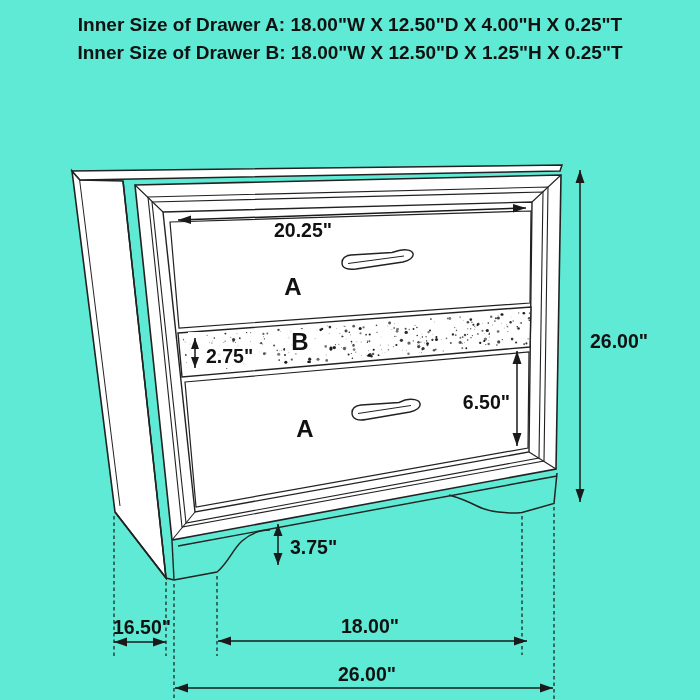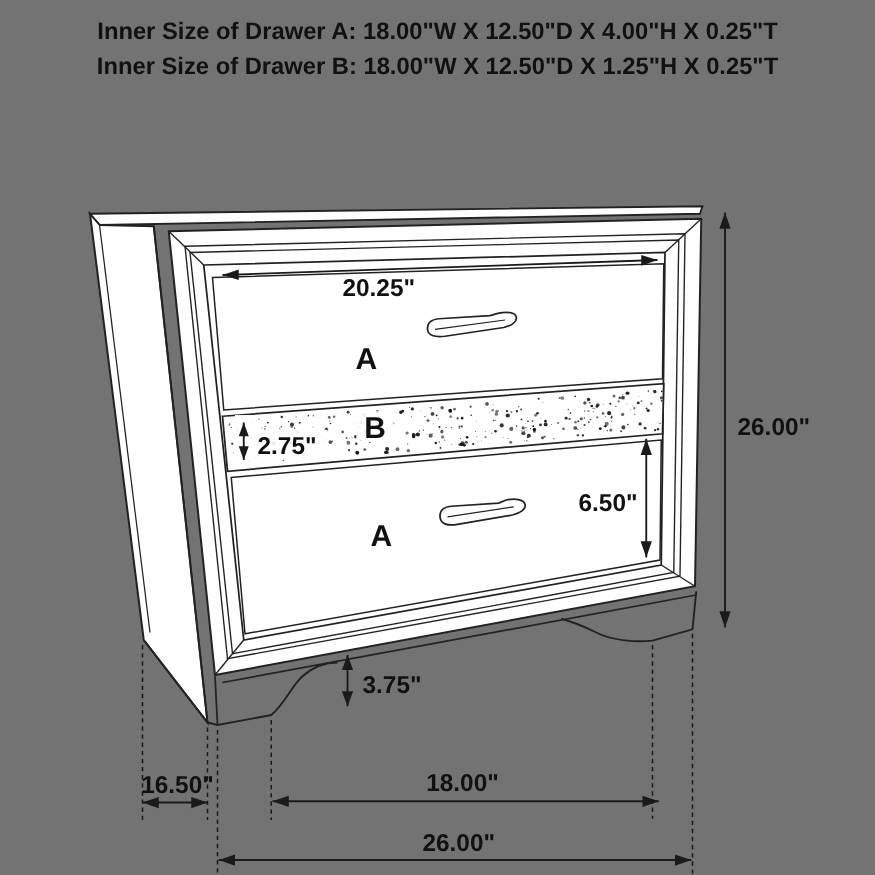--- a/index.html
+++ b/index.html
@@ -1,17 +1,17 @@
 <!DOCTYPE html>
 <html><head>
 <meta charset="utf-8">
 <style>
   html,body{margin:0;padding:0;background:#ffffff;}
   .canvas{
-    position:relative;width:700px;height:700px;background:#737373;overflow:hidden;
+    position:relative;width:700px;height:700px;background:#5eead4;overflow:hidden;
     font-family:"Liberation Sans", sans-serif;
   }
   svg text{font-family:"Liberation Sans", sans-serif;font-weight:bold;fill:#111111;}
   .hdr{font-size:19px;letter-spacing:0px;}
   .dim{font-size:19.5px;}
   .redletter{font-size:24px;}
   .ln{stroke:#222222;fill:none;}
   .fillwhite{fill:#ffffff;stroke:#222222;}
   .dimline{stroke:#1a1a1a;stroke-width:1.5;fill:none;}
   .head{fill:#1a1a1a;stroke:none;}

